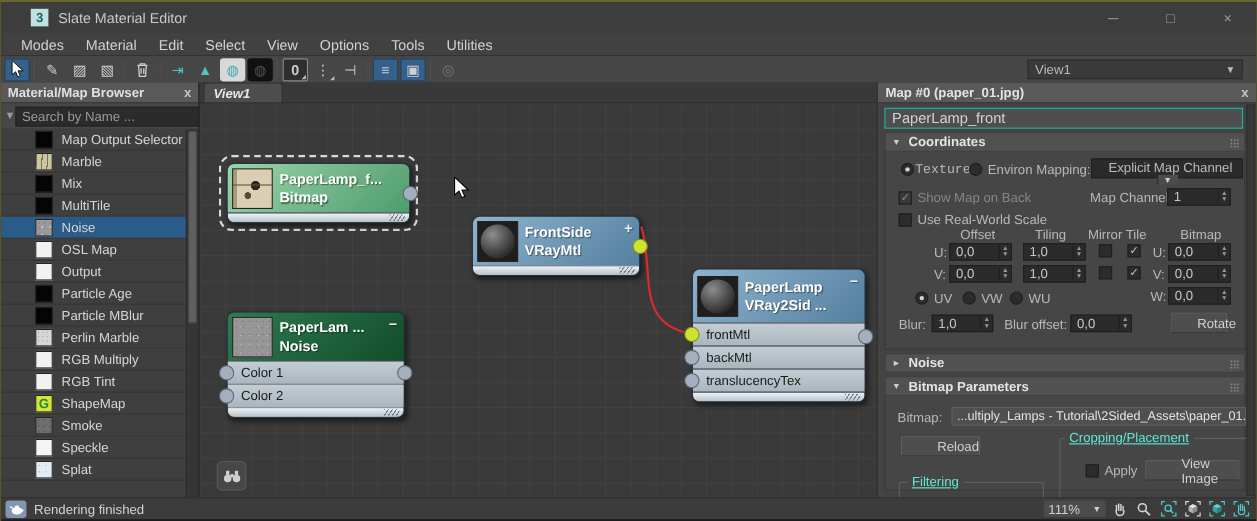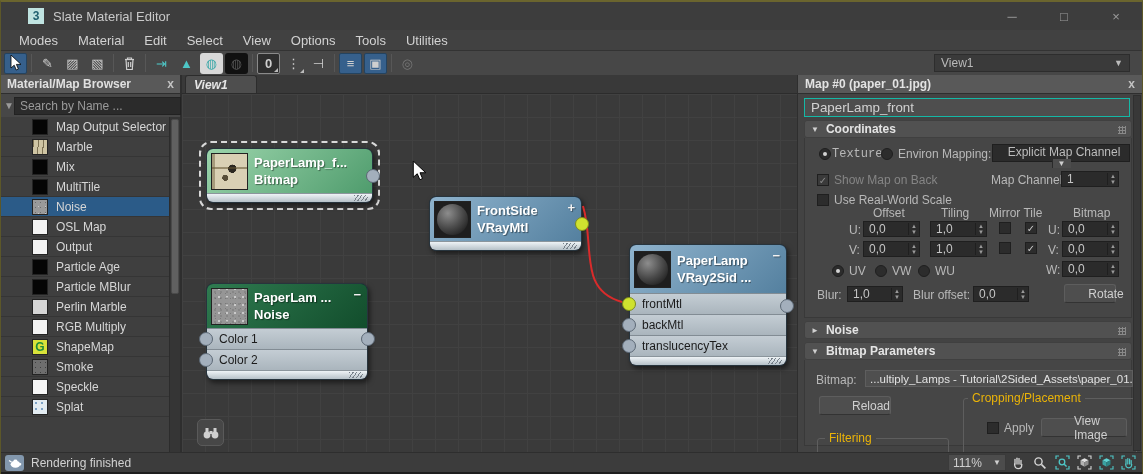--- a/index.html
+++ b/index.html
@@ -136,21 +136,21 @@
   .cb.dis { color:#8a8a8a; background:#3a3a3a; }
   .radio { position:absolute; width:12px; height:12px; border-radius:50%; background:#2c2c2c; border:1px solid #1f1f1f; }
   .radio.on::after { content:""; position:absolute; inset:3px; border-radius:50%; background:#d4d4d4; }
   .ddfield { position:absolute; height:18px; background:#2b2b2b; border:1px solid #1f1f1f; display:flex; align-items:center;flex-direction:column; }
   .ddfield .v { flex:1; padding-left:6px; color:#bcbcbc; }
   .ddfield .btn { width:19px; height:100%; background:#4c4c4c; border-left:1px solid #2a2a2a; display:flex;
                   align-items:center; justify-content:center; color:#cfcfcf; font-size:8px; }
   .pbtn { position:absolute; background:#4e4e4e; border:1px solid #5d5d5d; border-bottom-color:#333; border-radius:3px;
           color:#cfcfcf; display:flex; align-items:center; justify-content:center; font-size:12px;padding-left:32px; }
   .group { position:absolute; border:1px solid #5e5e5e; border-radius:3px; }
-  .grouplbl { position:absolute; background:#464646; padding:0 4px; color:#eab308; }
+  .grouplbl { position:absolute; background:#464646; padding:0 4px; color:#5eead4;text-decoration:underline; }
   .pathbtn { position:absolute; height:17px; background:#4f4f4f; border:1px solid #5e5e5e; color:#e2e2e2;
              display:flex; align-items:center; padding:0 4px; font-size:11.5px; white-space:nowrap; overflow:hidden; }
   .pscroll { position:absolute; right:1px; top:20px; bottom:1px; width:8px; background:#383838; border:1px solid #2f2f2f; }
   
   .statusbar { height:20px; background:#3c3c3c; border-top:1px solid #2e2e2e; display:flex; align-items:center; padding:0 4px; }
   .teapot { width:19px; height:16px; background:#8297ad; border-radius:3px; display:flex; align-items:center;
             justify-content:center; margin-right:7px; }
   .statusmsg { color:#d2d2d2; font-size:12px; }
   .zoombox { margin-left:auto; width:58px; height:17px; background:#4c4c4c; border:1px solid #3a3a3a; display:flex;
              align-items:center; padding:0 4px; color:#cfcfcf; font-size:12px; }
@@ -281,20 +281,24 @@
           </div>
         <div class="item">
             <span class="th th-perlin"></span>
             <span>Perlin Marble</span>
           </div>
         <div class="item">
             <span class="th th-white"></span>
             <span>RGB Multiply</span>
           </div>
         <div class="item">
+            <span class="th th-white"></span>
+            <span>RGB Tint</span>
+          </div>
+        <div class="item">
             <span class="th th-shapemap">G</span>
             <span>ShapeMap</span>
           </div>
         <div class="item">
             <span class="th th-smoke"></span>
             <span>Smoke</span>
           </div>
         <div class="item">
             <span class="th th-speckle"></span>
             <span>Speckle</span>

